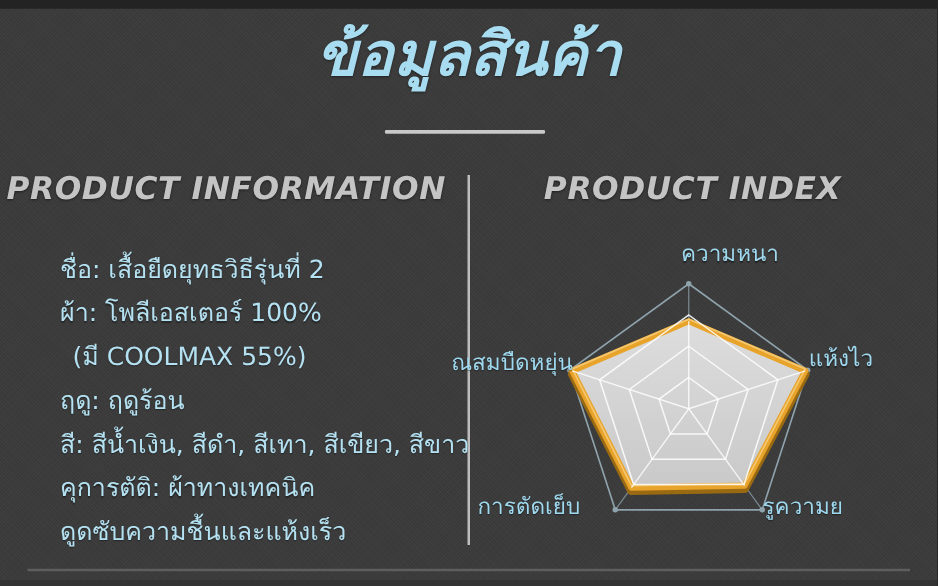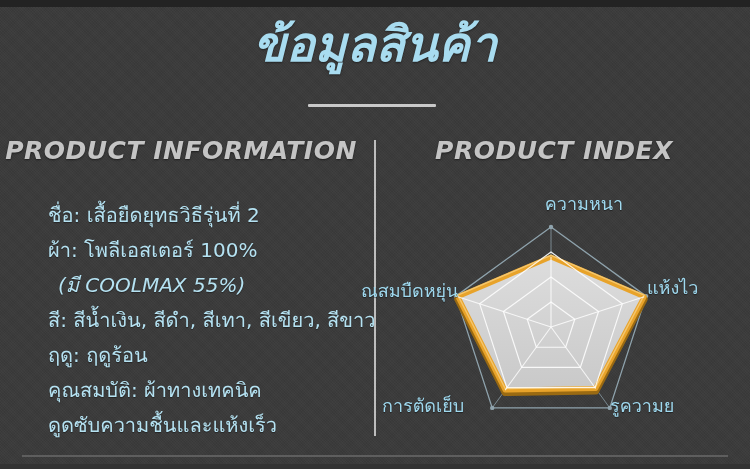--- a/index.html
+++ b/index.html
@@ -110,21 +110,20 @@
   }
   .spec-line {
     color: #b5e2f2;
     font-size: 20px;
     line-height: 35px;
     white-space: nowrap;
     text-shadow: 0 1px 1px rgba(0,0,0,0.4);
   }
   .spec-line.indent {
     padding-left: 10px;
-    font-style: italic;
   }
 
   
   .right-col {
     position: absolute;
     left: 362px;
     top: 136px;
     width: 376px;
     height: 320px;
   }
@@ -180,23 +179,23 @@
 
   <div class="v-divider"></div>
   <div class="bottom-rule"></div>
 
   <div class="left-col">
     <div class="section-head">PRODUCT INFORMATION</div>
     <ul class="spec-list">
       <li class="spec-line">ชื่อ: เสื้อยืดยุทธวิธีรุ่นที่ 2</li>
       <li class="spec-line">ผ้า: โพลีเอสเตอร์ 100%</li>
       <li class="spec-line indent">(มี COOLMAX 55%)</li>
+      <li class="spec-line">ฤดู: ฤดูร้อน</li>
       <li class="spec-line">สี: สีน้ำเงิน, สีดำ, สีเทา, สีเขียว, สีขาว</li>
-      <li class="spec-line">ฤดู: ฤดูร้อน</li>
-      <li class="spec-line">คุณสมบัติ: ผ้าทางเทคนิค</li>
+      <li class="spec-line">คุการตัติ: ผ้าทางเทคนิค</li>
       <li class="spec-line">ดูดซับความชื้นและแห้งเร็ว</li>
     </ul>
   </div>
 
   <div class="right-col">
     <div class="section-head">PRODUCT INDEX</div>
 
     <div class="radar-wrap">
       <svg class="radar-svg" width="376" height="320" viewBox="0 0 376 320">
         <defs>

